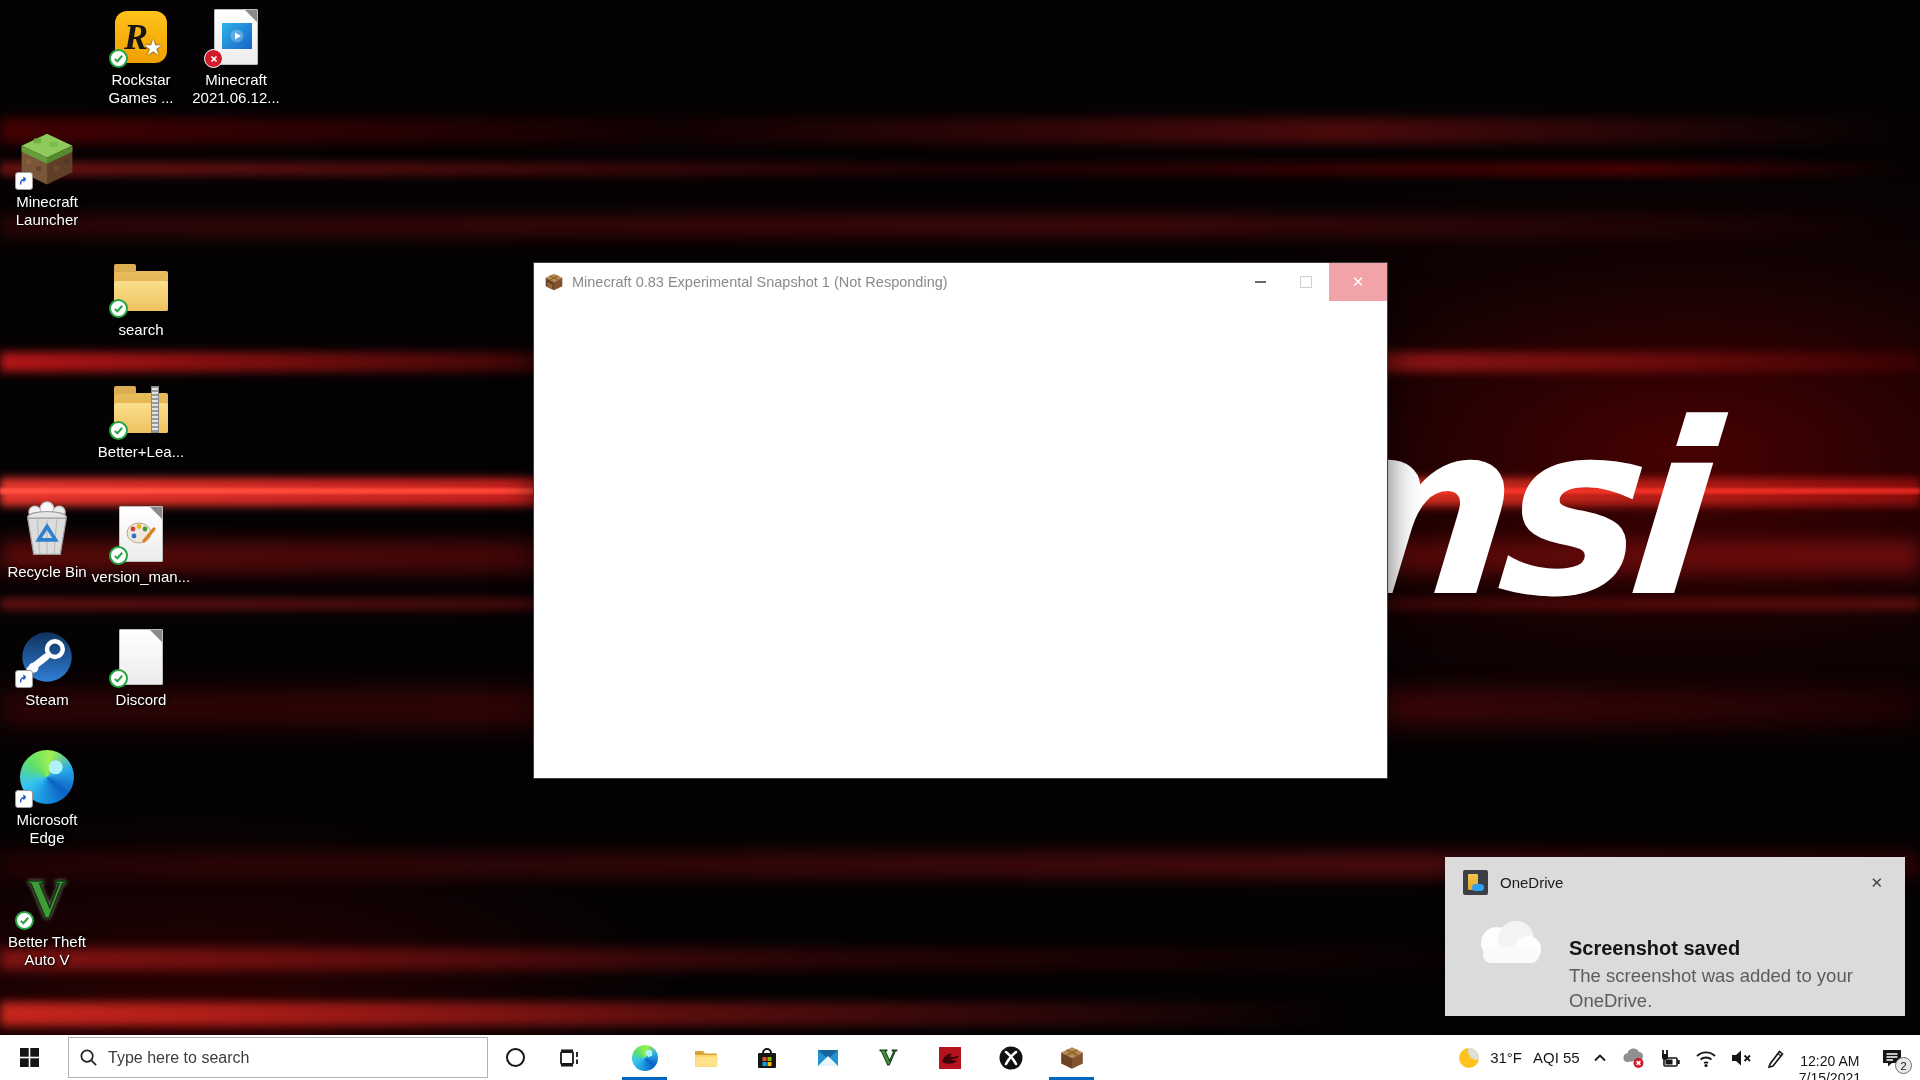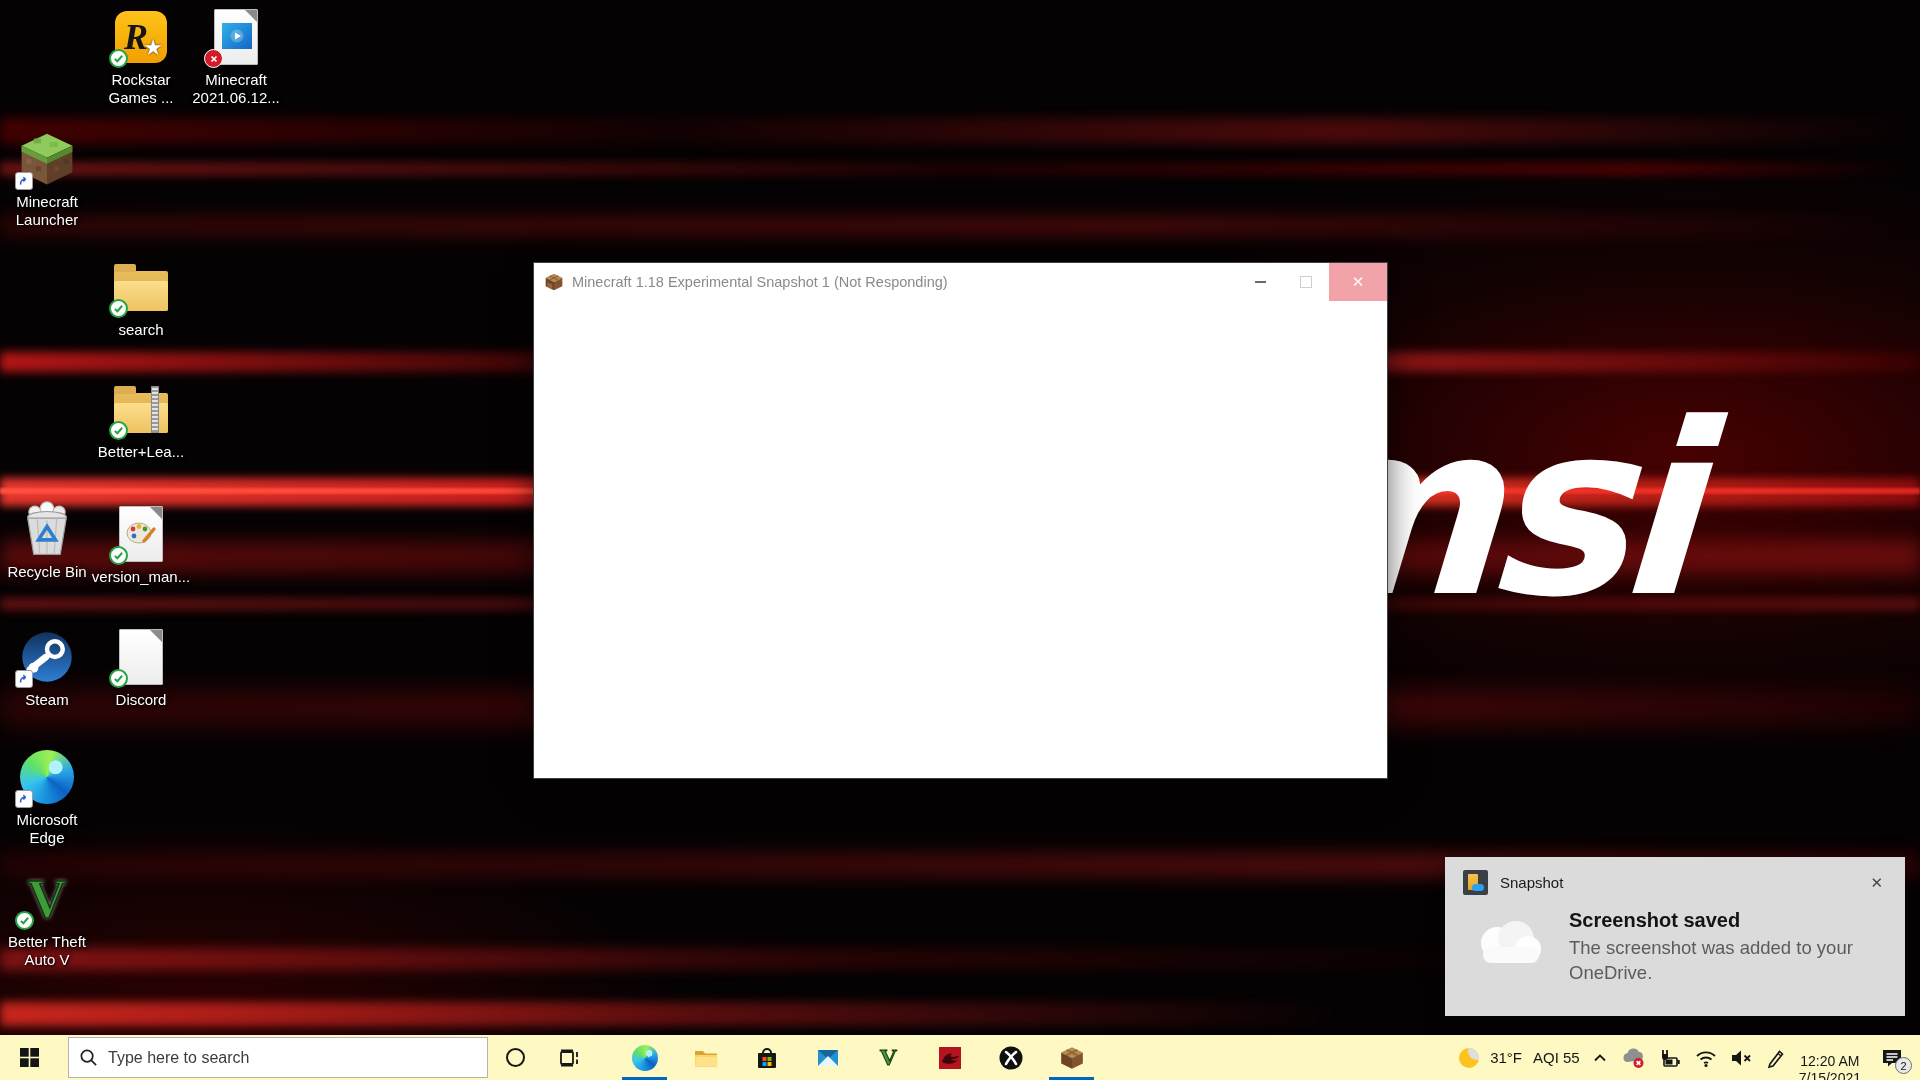--- a/index.html
+++ b/index.html
@@ -71,26 +71,26 @@
   .toast { position:absolute; left:1445px; top:857px; width:460px; height:159px; background:#dbdbdb;
       box-shadow:0 6px 18px rgba(0,0,0,.5); }
   .toast-head { display:flex; align-items:center; padding:13px 16px 0 18px; }
   .toast-appicon { width:25px; height:25px; background:#3b3f46; border-radius:2px; position:relative; margin-right:12px; }
   .toast-appicon .fold { position:absolute; left:5px; top:4px; width:10px; height:16px; background:linear-gradient(#f7c54a,#e0a62e); border-radius:1px; }
   .toast-appicon .cld { position:absolute; left:9px; bottom:4px; width:12px; height:7px; background:#2f9ff0; border-radius:6px; }
   .toast-appname { font-size:15px; color:#1a1a1a; flex:1 1 auto; }
   .toast-close { font-size:15px; color:#464646; padding:2px 6px; }
   .toast-body { display:flex; margin-top:14px; padding-left:26px; }
   .toast-cloud { width:76px; height:52px; flex:0 0 auto; margin-top:8px; }
-  .toast-text { margin-left:22px; }
+  .toast-text { margin-left:22px;margin-top:28px; }
   .toast-title { font-size:20px; font-weight:bold; color:#141414; margin-bottom:3px; }
   .toast-line { font-size:18.5px; color:#5c5c5c; line-height:25px; }
 
   
-  .taskbar { position:absolute; left:0; bottom:0; width:1920px; height:45px; background:#fef9c3;
+  .taskbar { position:absolute; left:0; bottom:0; width:1920px; height:45px; background:#ffffff;
       display:flex; align-items:center; z-index:20; }
   .tb-btn { height:45px; display:flex; align-items:center; justify-content:center; position:relative; }
   .start { width:58px; }
   .searchbox { width:420px; height:41px; margin-left:10px; background:#fff; border:1px solid #b3b3b3;
       display:flex; align-items:center; padding:0 10px; }
   .searchbox input { border:none; outline:none; flex:1 1 auto; font-size:16px; color:#2d2d2d;
       font-family:"Liberation Sans",sans-serif; background:transparent; margin-left:10px; }
   .searchbox input::placeholder { color:#3c3c3c; opacity:1; }
   .cortana,.taskview { width:54px; }
   .cortana-ring { width:19px; height:19px; border:2.6px solid #161616; border-radius:50%; }
@@ -339,35 +339,35 @@
 
   <div class="app-window">
     <div class="titlebar">
       <svg class="wicon" viewBox="0 0 24 24">
         <polygon points="12,2 22,7 12,12 2,7" fill="#b8894f"></polygon>
         <path d="M7 4.5 L17 9.5 M17 4.5 L7 9.5" stroke="#8a6334" stroke-width="1.4"></path>
         <polygon points="2,7 12,12 12,22 2,17" fill="#6e4426"></polygon>
         <polygon points="12,12 22,7 22,17 12,22" fill="#82542e"></polygon>
         <rect x="4" y="10" width="6" height="6" fill="#9a7040" transform="skewY(26)" opacity=".8"></rect>
       </svg>
-      <span class="wtitle">Minecraft 1.18 Experimental Snapshot 1 (Not Responding)</span>
+      <span class="wtitle">Minecraft 0.83 Experimental Snapshot 1 (Not Responding)</span>
       <div class="winbtn min"></div>
       <div class="winbtn max"></div>
       <div class="winbtn close">✕</div>
     </div>
     <div class="win-content"></div>
   </div>
 
   <div class="toast">
     <div class="toast-head">
       <div class="toast-appicon">
         <div class="fold"></div>
           <div class="cld"></div>
       </div>
-      <span class="toast-appname">Snapshot</span>
+      <span class="toast-appname">OneDrive</span>
       <span class="toast-close">✕</span>
     </div>
     <div class="toast-body">
       <svg class="toast-cloud" viewBox="0 0 76 52">
         <circle cx="26" cy="26" r="16" fill="#fdfdfd"></circle>
         <circle cx="45" cy="22" r="18" fill="#f4f4f4"></circle>
         <circle cx="57" cy="32" r="13" fill="#fefefe"></circle>
         <rect x="12" y="30" width="56" height="16" rx="8" fill="#fafafa"></rect>
       </svg>
       <div class="toast-text">

